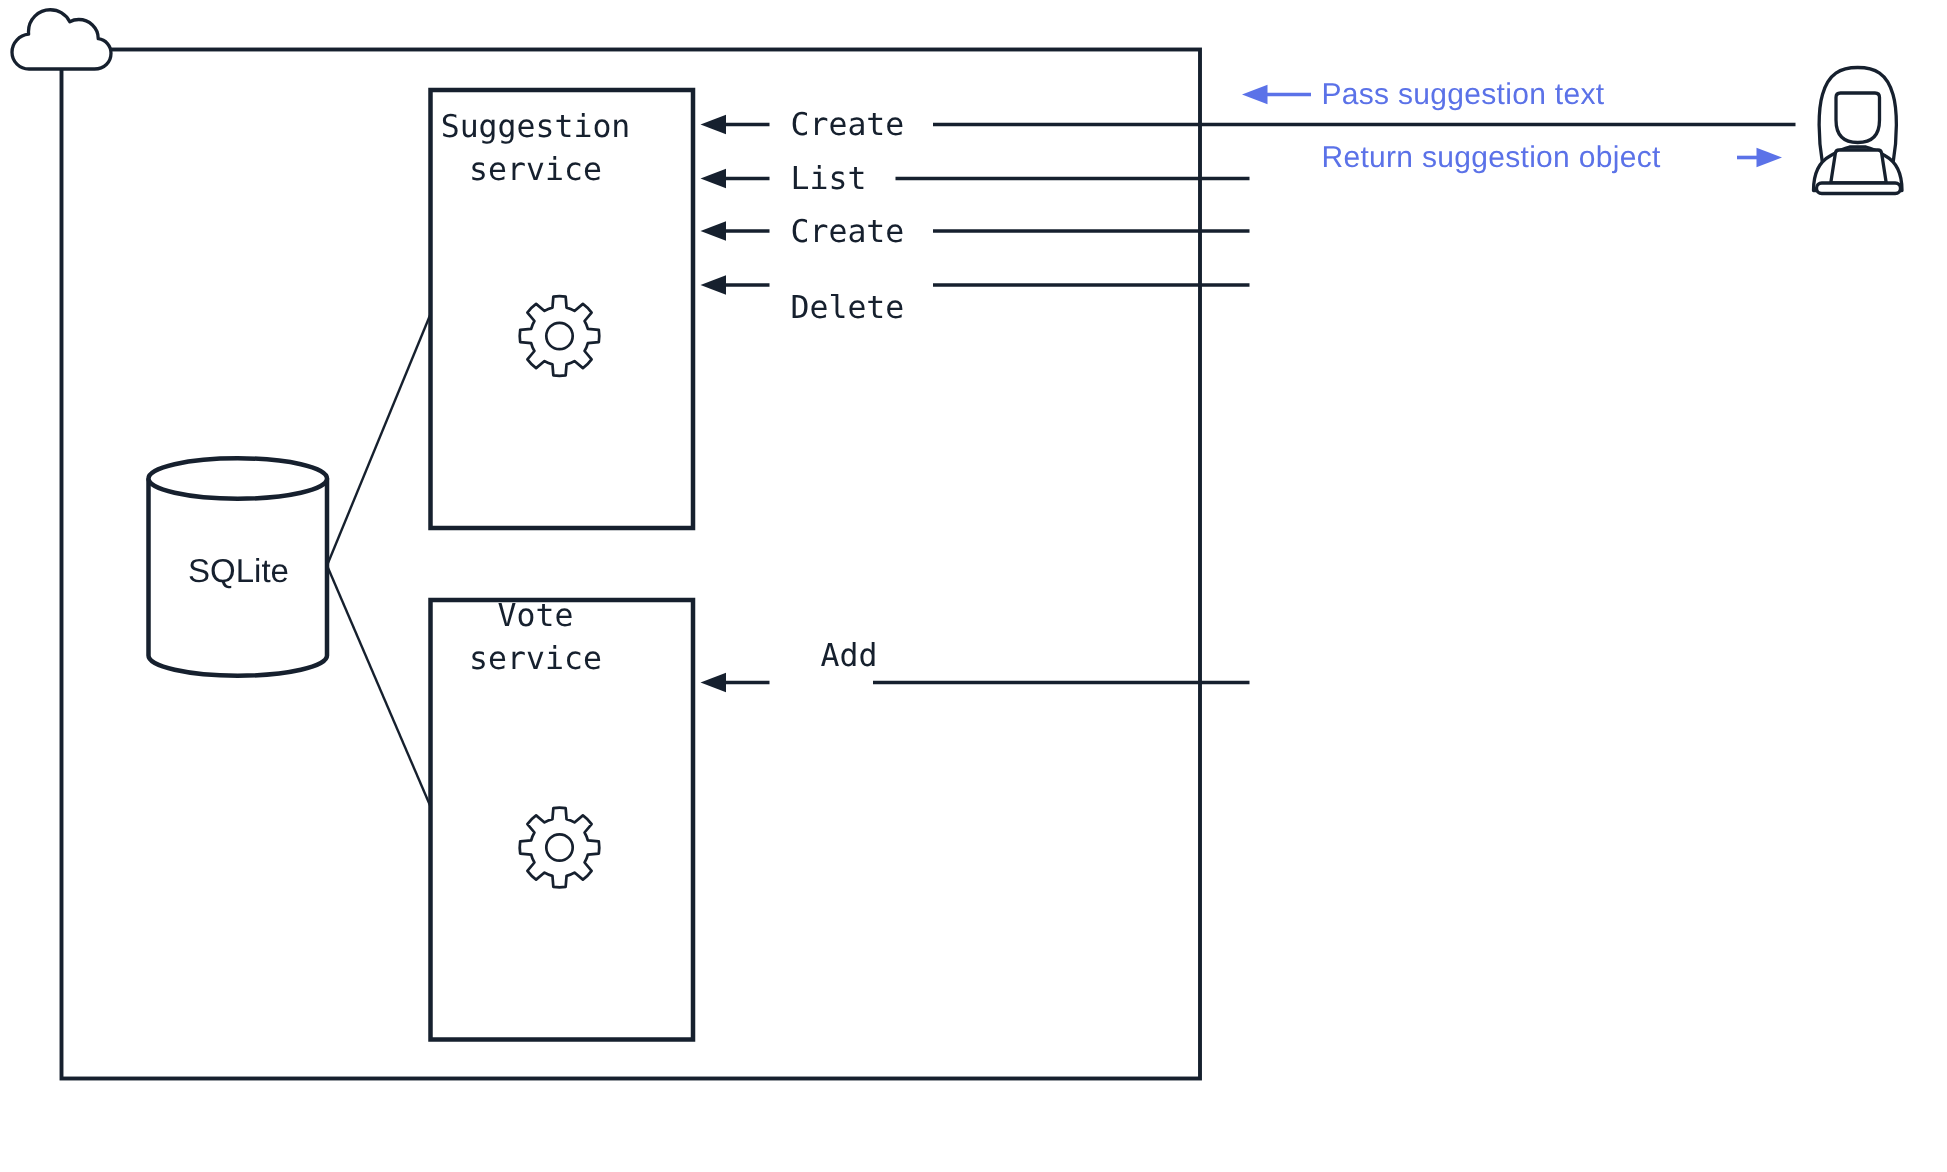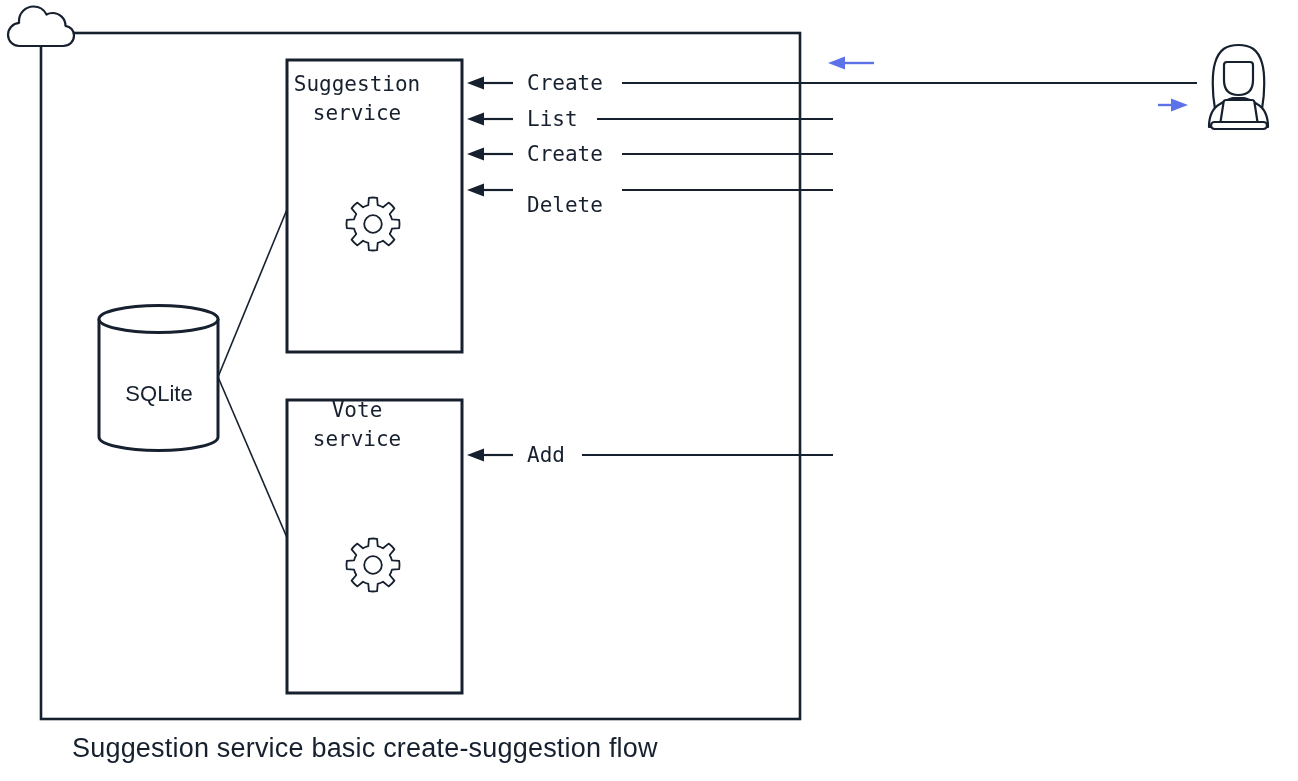--- a/index.html
+++ b/index.html
@@ -27,21 +27,20 @@
     text-align:center;
     white-space:pre-line;
     line-height:29px;
   }
   .op-label{
     left:527px;height:26px;line-height:26px;
   }
   .sans-label{
     font-family:"Liberation Sans", sans-serif;
     font-size:22px;
-    margin-top:13px;
   }
   .db-label{
     left:99px;width:120px;top:368px;height:26px;line-height:26px;
     text-align:center;
   }
   .annotation{
     font-family:"Liberation Sans", sans-serif;
     font-size:20px;
     color:var(--accent);
     left:881px;height:26px;line-height:26px;
@@ -153,17 +152,18 @@
 
   <div class="txt mono node-title" style="top:396px;">Vote
 service</div>
 
   <div class="txt sans-label db-label">SQLite</div>
 
   <div class="txt mono op-label" style="top:70px;text-align:right;">Create</div>
   <div class="txt mono op-label" style="top:106px;">List</div>
   <div class="txt mono op-label" style="top:141px;">Create</div>
   <div class="txt mono op-label" style="top:177px;margin-top:15px;">Delete</div>
-  <div class="txt mono op-label" style="top:442px;">Add</div>
+  <div class="txt mono op-label" style="top:424px;margin-left:20px;">Add</div>
 
+  <div class="txt annotation" style="top:50px;">Pass suggestion text</div>
+  <div class="txt annotation" style="top:92px;">Return suggestion object</div>
 
-  <div class="txt caption">Suggestion service basic create-suggestion flow</div>
 </div>
 
 </body></html>

